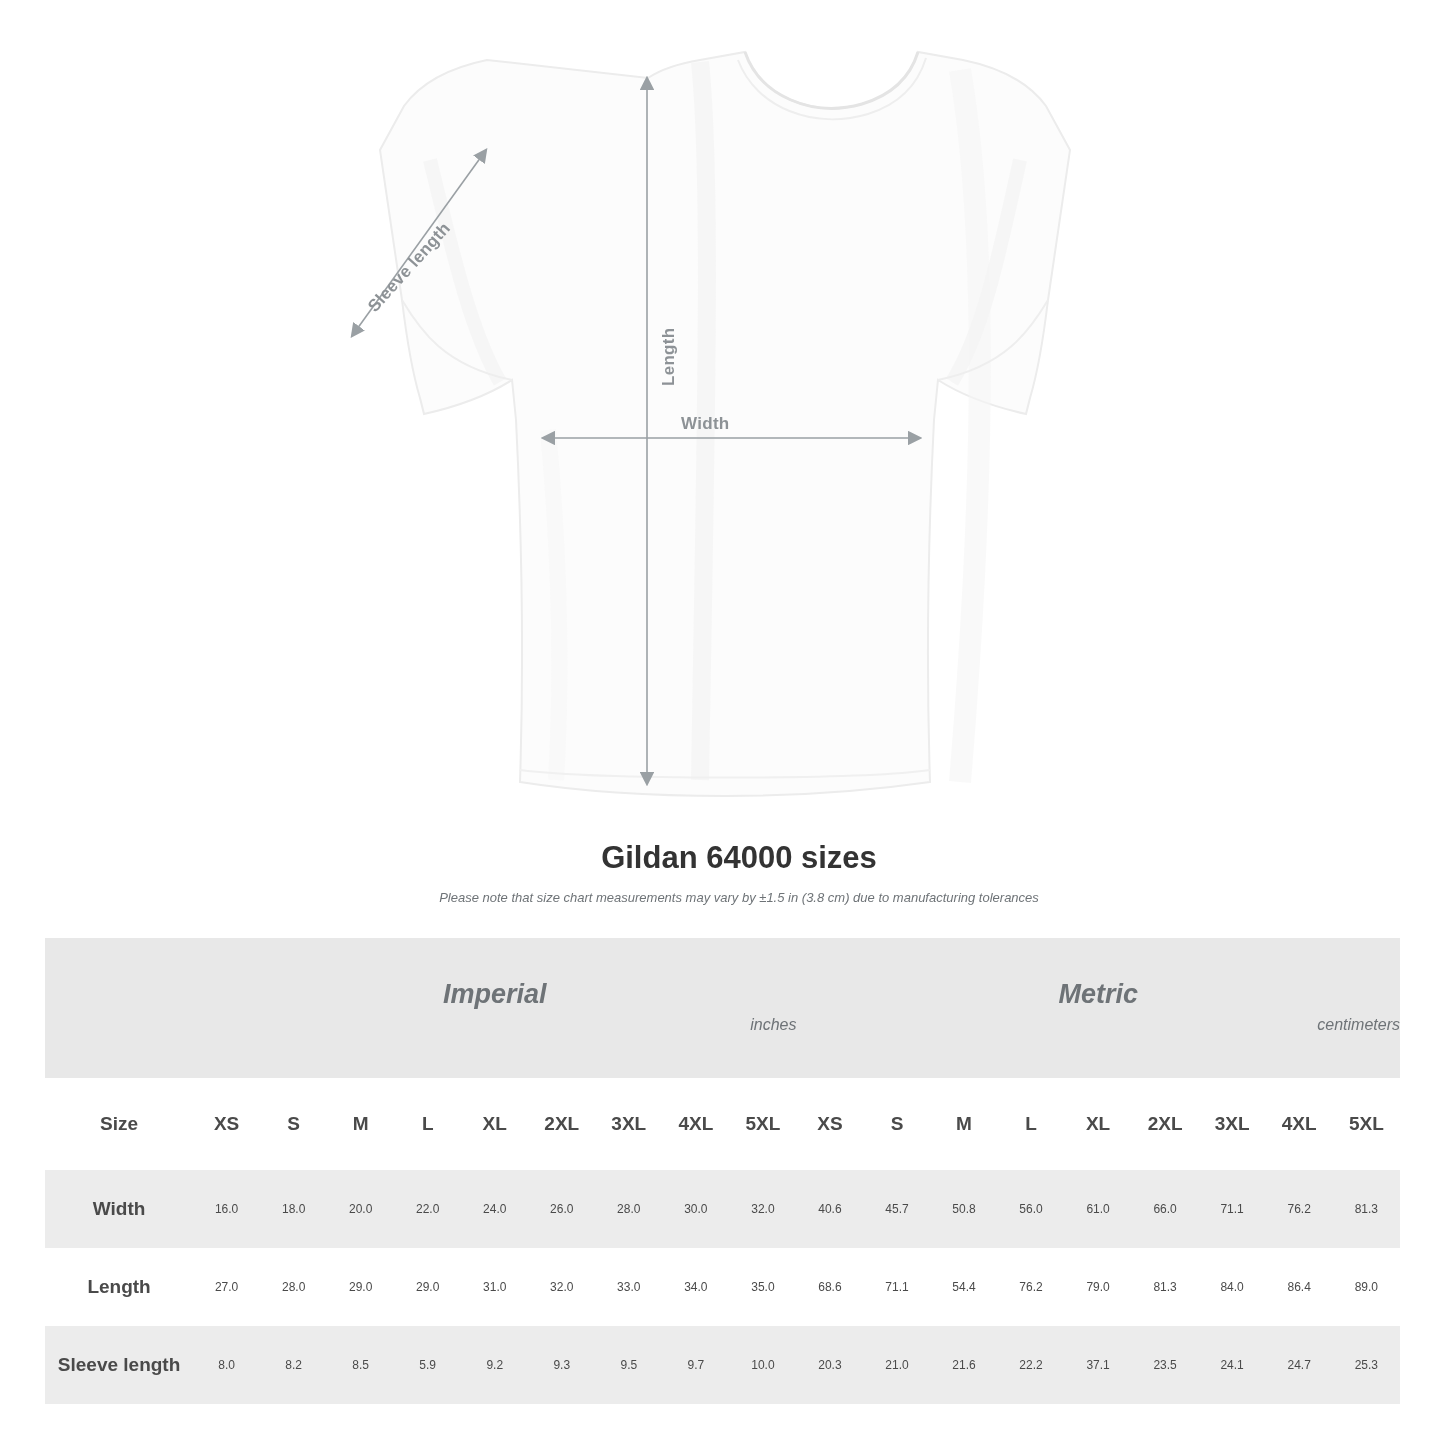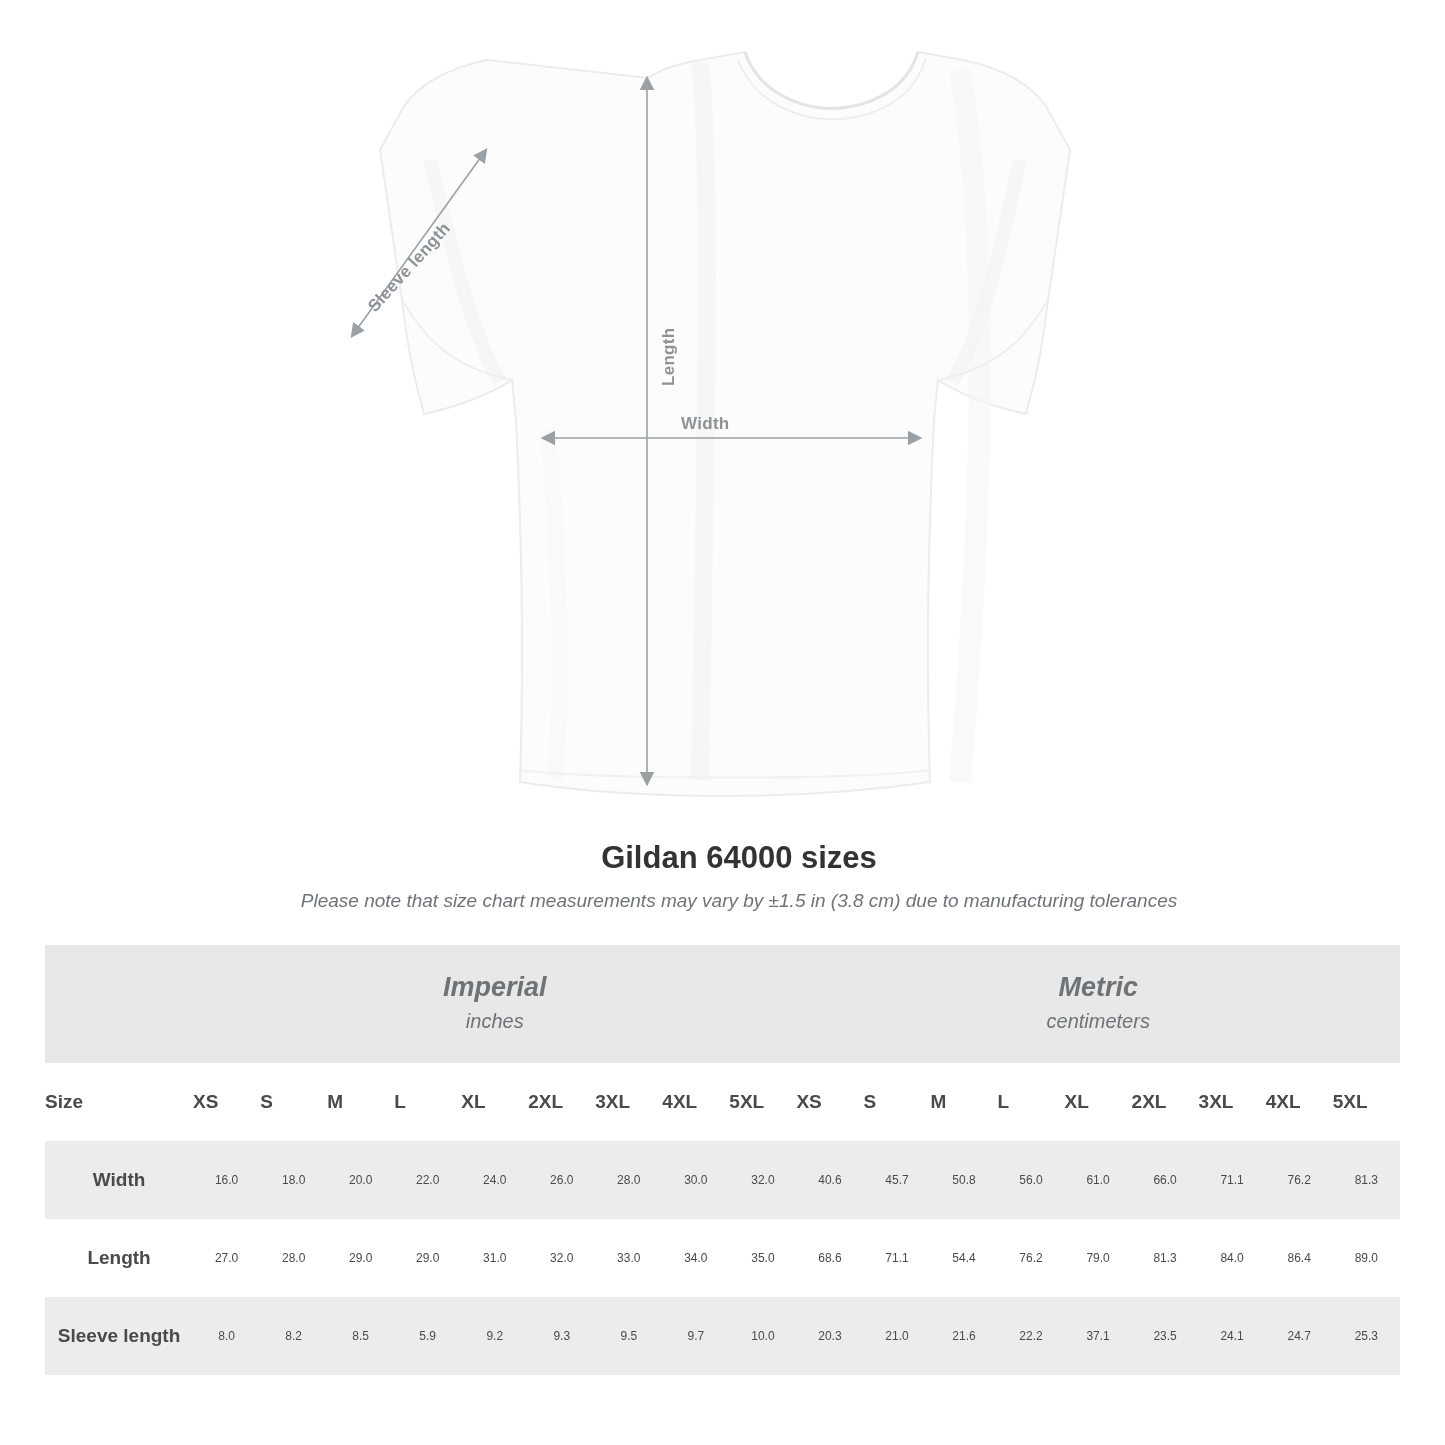--- a/index.html
+++ b/index.html
@@ -52,21 +52,21 @@
     margin-top: 10px;
     padding-left: 33px;
   }
   .chart-title {
     font-size: 31px;
     font-weight: bold;
     color: #333333;
     margin: 0 0 14px 0;
   }
   .chart-note {
-    font-size: 19px;
+    font-size: 13px;
     font-style: italic;
     color: #6e7377;
     margin: 0;
   }
 
   
   .table-wrap {
     margin: 33px 45px 0 45px;
     width: 1355px;
   }
@@ -75,42 +75,44 @@
     width: 100%;
     table-layout: fixed;
   }
   table.size-table td, table.size-table th {
     padding: 0;
     margin: 0;
   }
 
   .unit-head {
     background: #e8e8e8;
-    height: 118px;
+    height: 140px;
     text-align: center;
     vertical-align: middle;
   }
   .unit-head .unit-name {
     font-size: 27px;
     font-style: italic;
     font-weight: bold;
     color: #6e7377;
     line-height: 1.25;
   }
   .unit-head .unit-sub {
-    font-size: 20px;
+    font-size: 16px;
     font-style: italic;
     color: #6e7377;
     line-height: 1.6;
+    text-align: right;
   }
   .unit-head.blank { background: #e8e8e8; }
 
   .hdr-row td {
     background: #ffffff;
-    height: 78px;
+    height: 92px;
+    text-align: center;
     vertical-align: middle;
     font-size: 19px;
     font-weight: bold;
     color: #4a4a4a;
   }
   .hdr-row td.rowlabel {
     font-size: 19px;
     font-weight: bold;
     color: #4a4a4a;
   }

